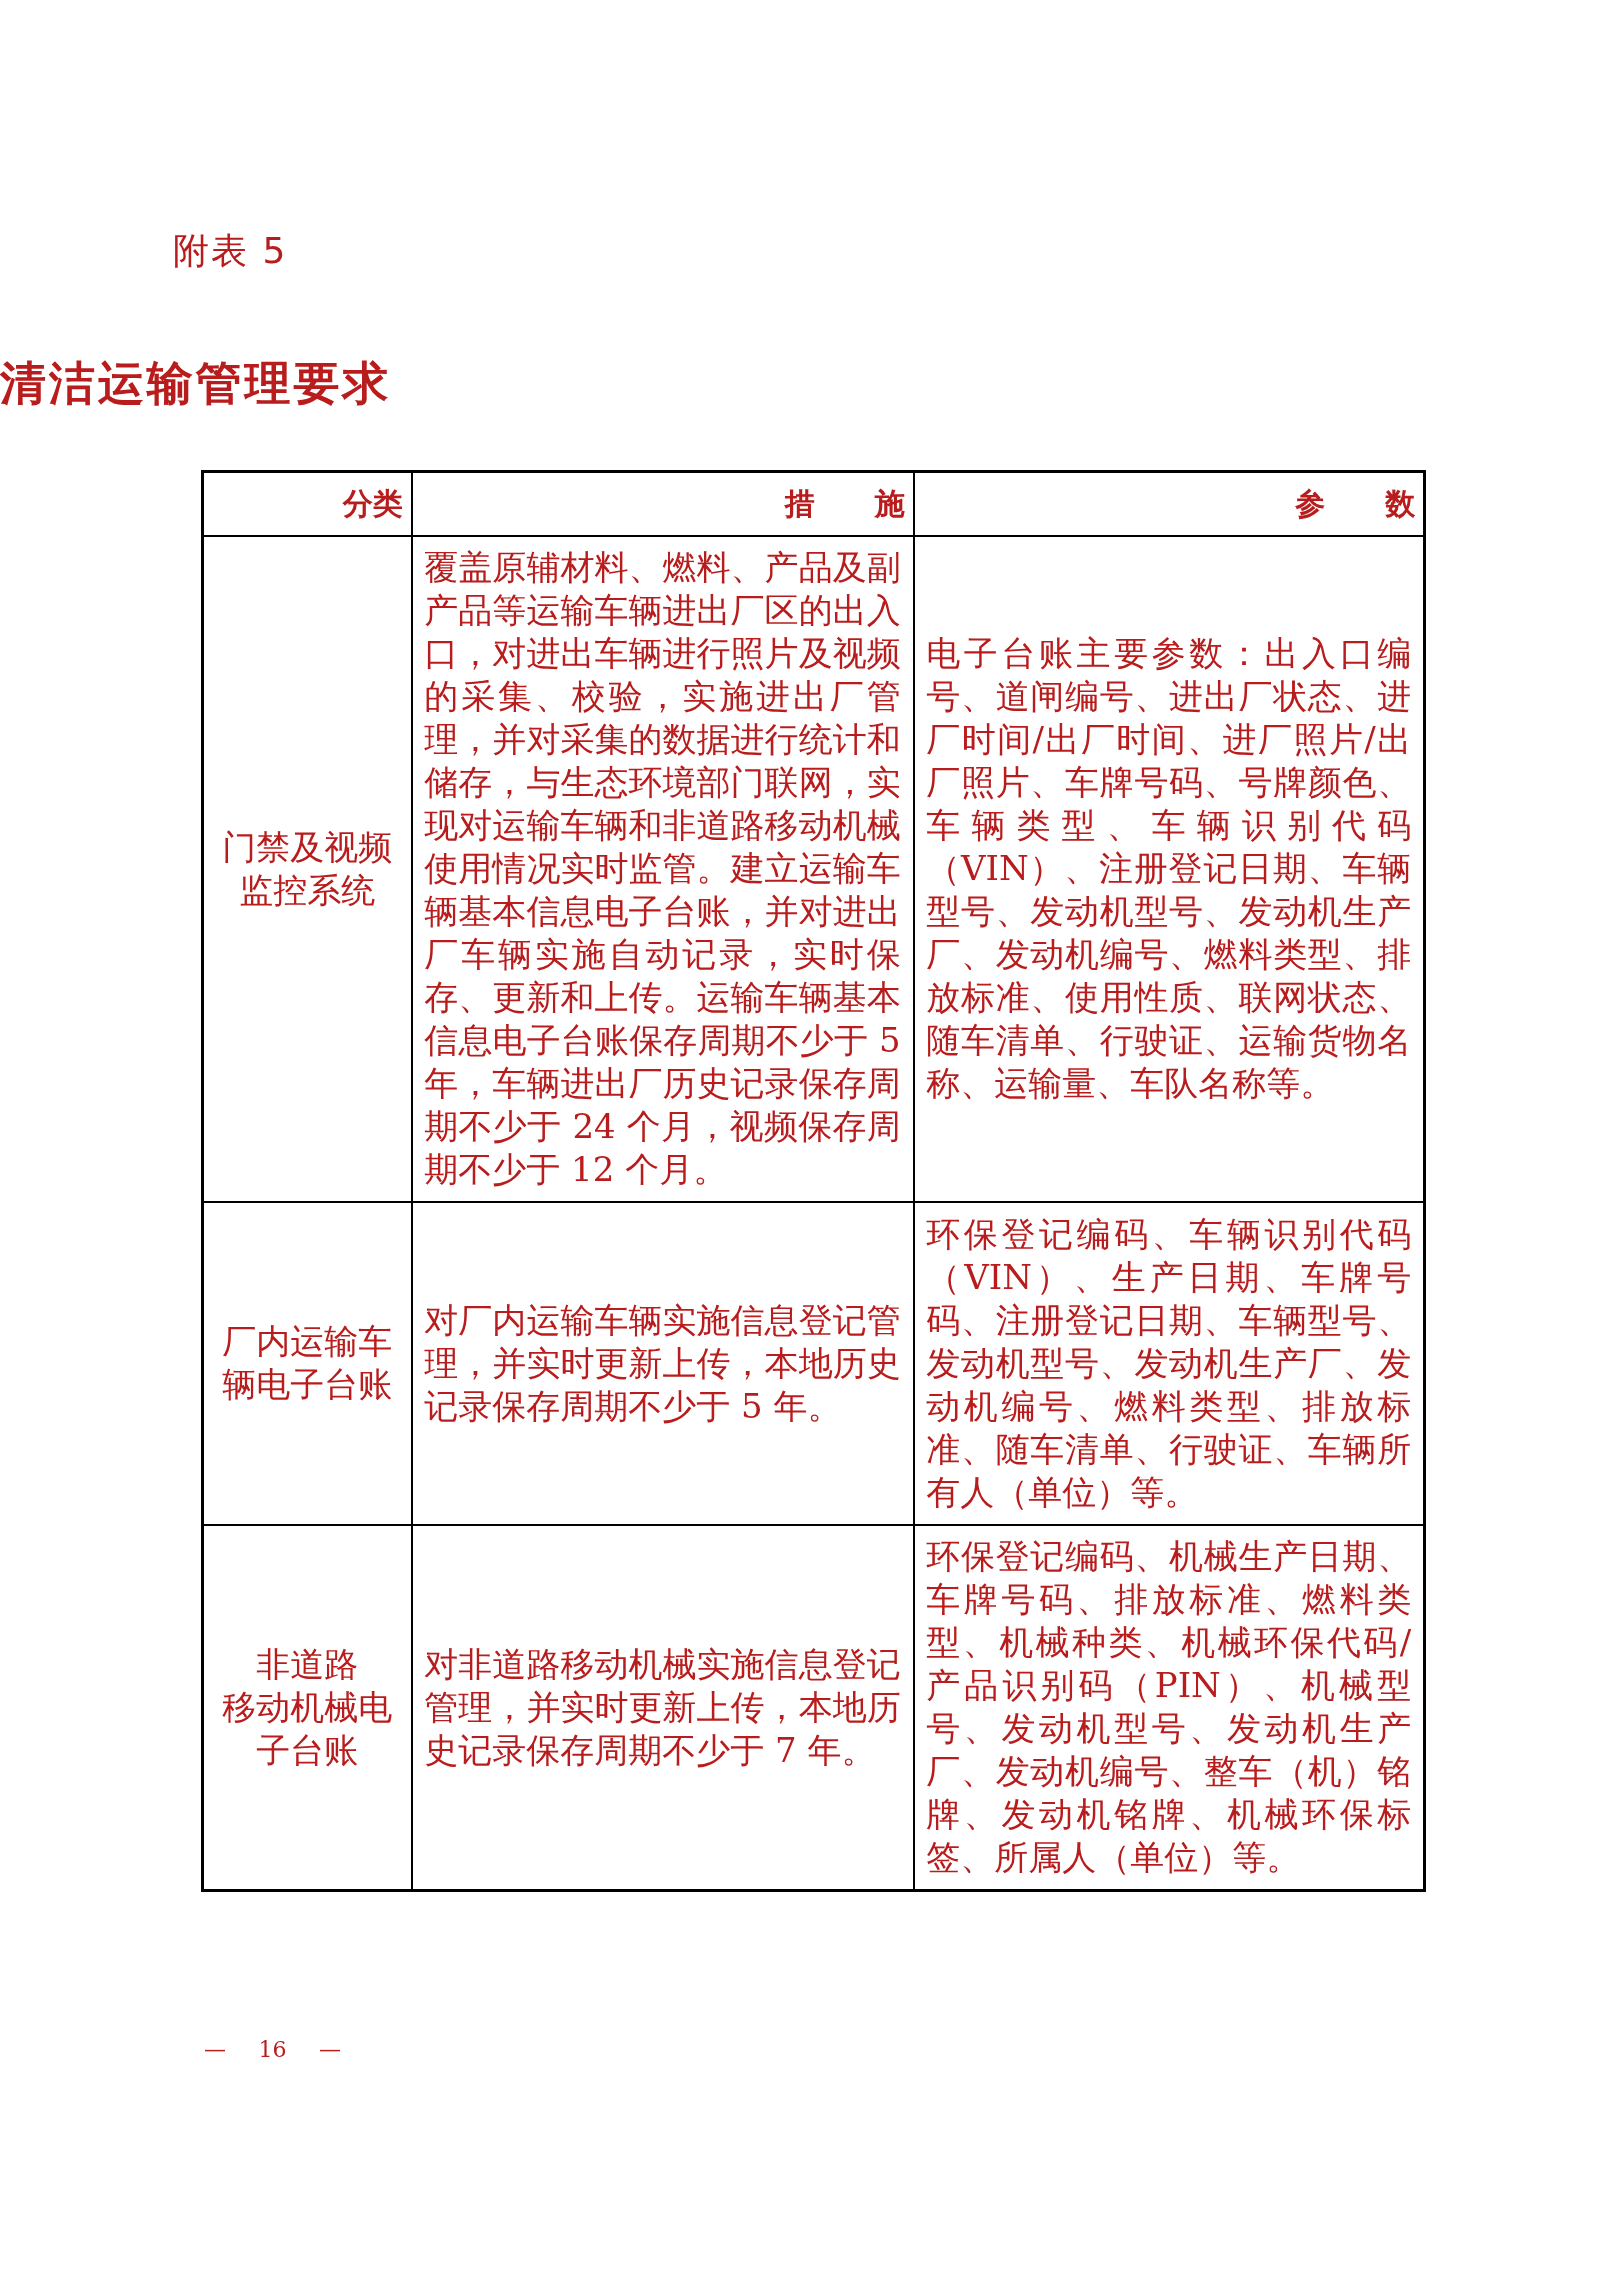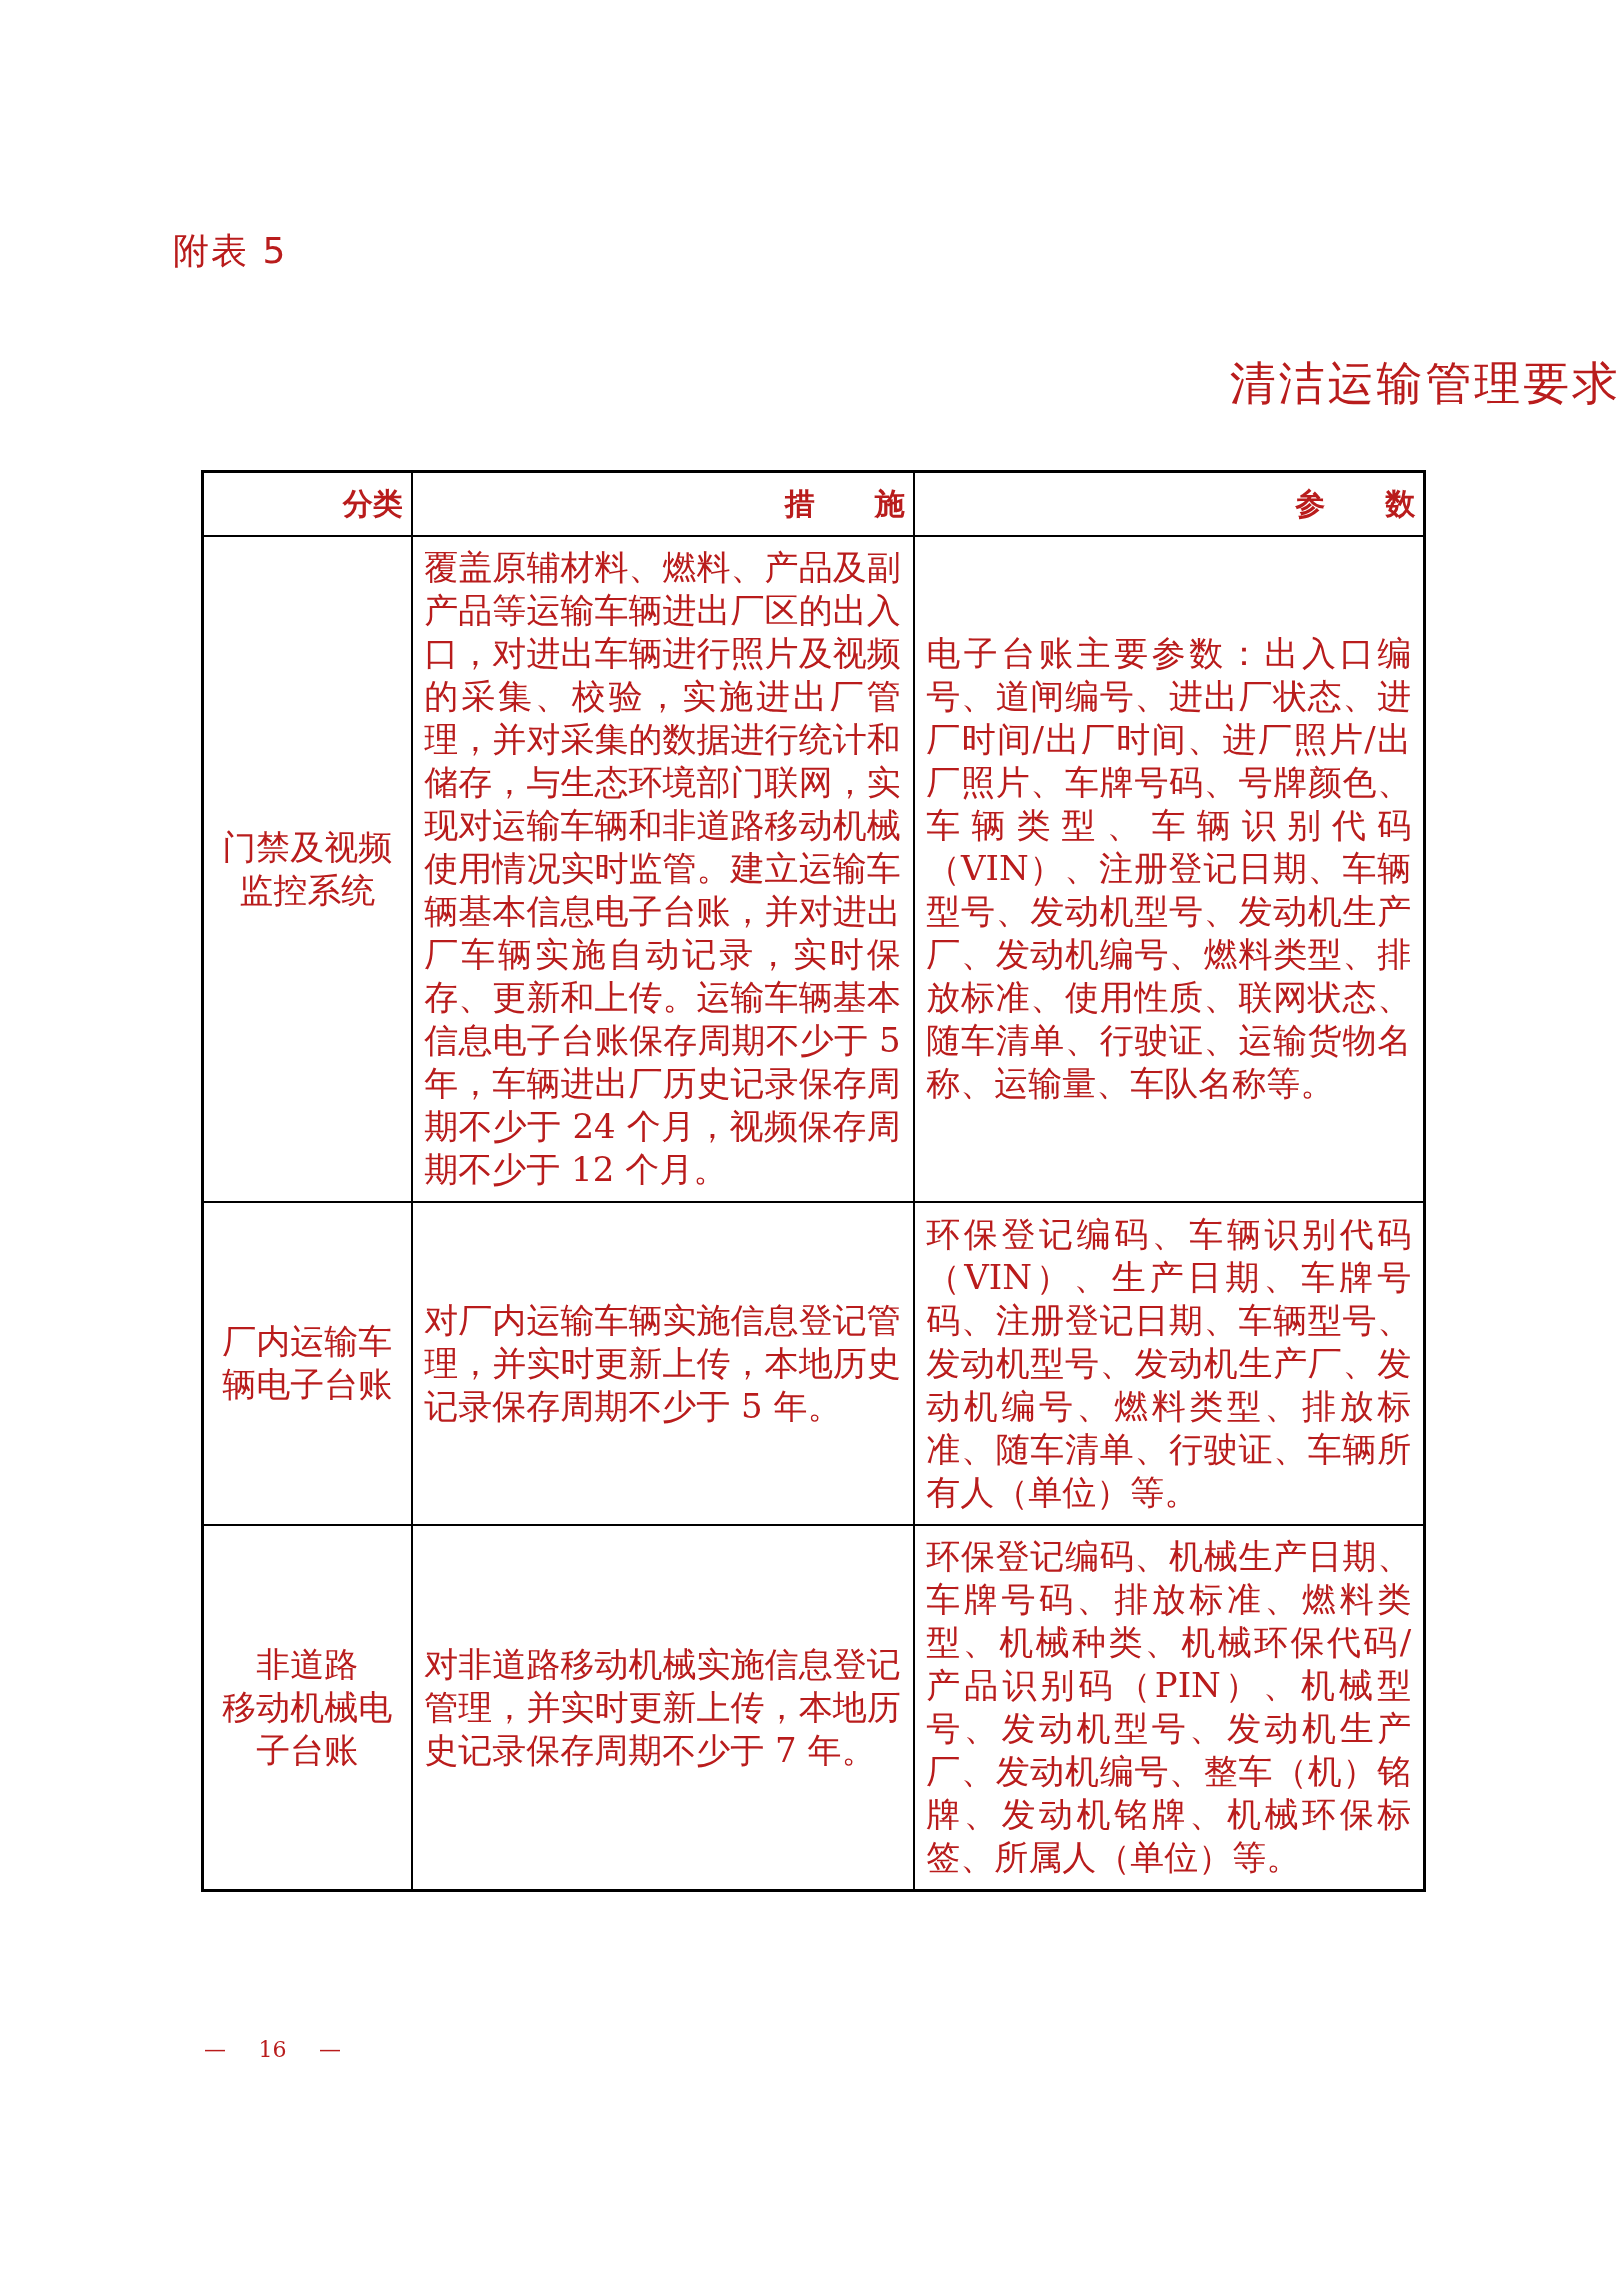--- a/index.html
+++ b/index.html
@@ -21,23 +21,23 @@
     left: 173px;
     font-size: 36px;
     font-family: "DejaVu Sans", sans-serif;
     letter-spacing: 2px;
   }
   .doc-title {
     position: absolute;
     top: 353px;
     left: 0;
     width: 100%;
-    text-align: right;
+    text-align: left;
     font-size: 46px;
-    font-weight: normal;
+    font-weight: bold;
     font-family: "DejaVu Sans", sans-serif;
     letter-spacing: 2.9px;
   }
   table.req-table {
     position: absolute;
     top: 470px;
     left: 201px;
     width: 1221px;
     border-collapse: collapse;
     table-layout: fixed;

